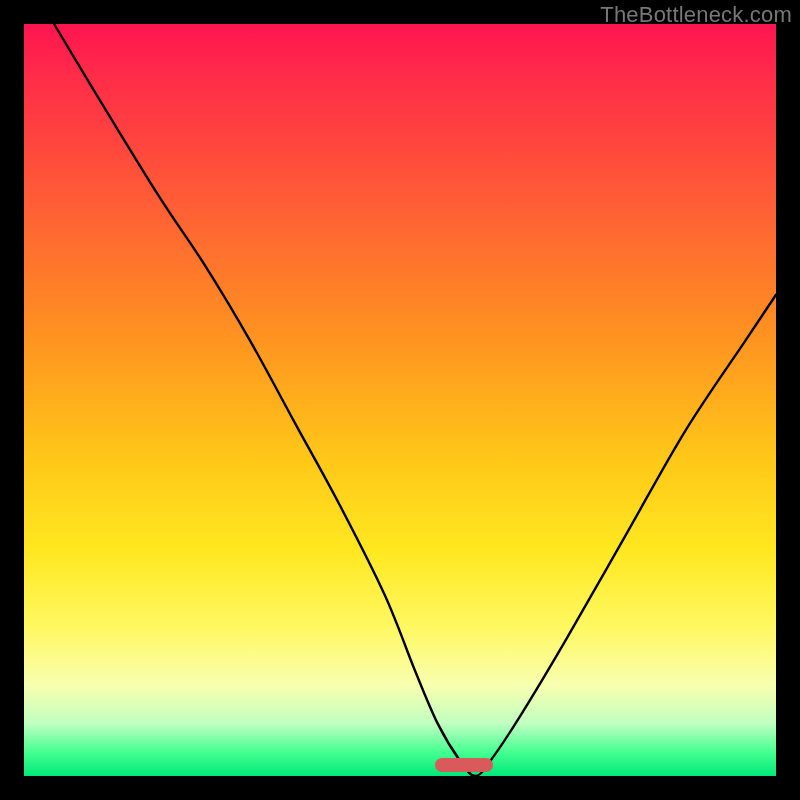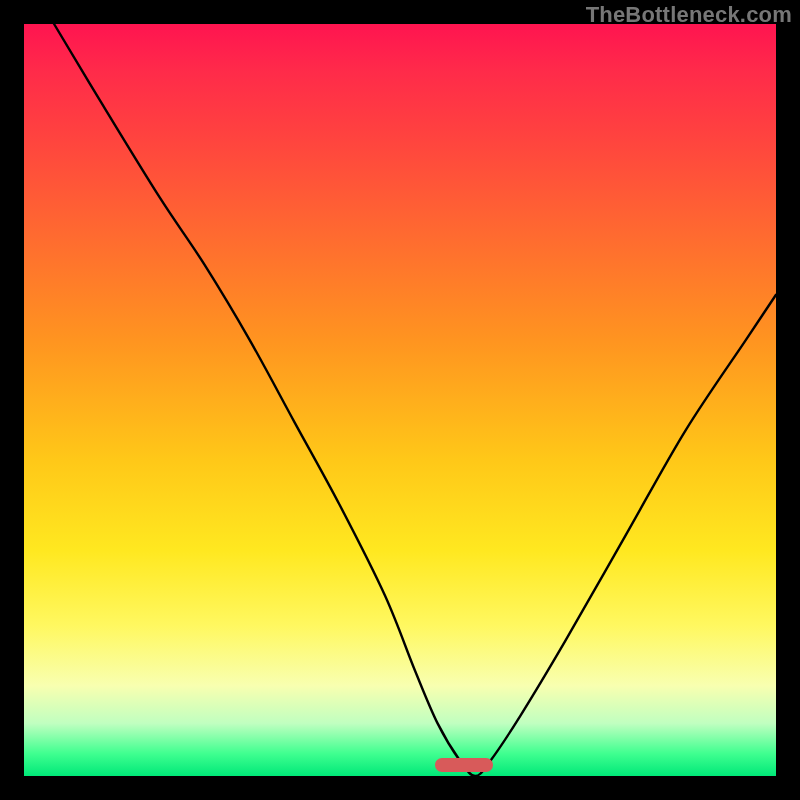--- a/index.html
+++ b/index.html
@@ -39,21 +39,21 @@
       #40ff90 97%,
       #00e878 100%
     );
   }
   .watermark {
     position: absolute;
     top: 2px;
     right: 8px;
     color: #777;
     font-size: 22px;
-    font-weight: 700;
+    font-weight: 400;
     letter-spacing: 0.2px;
     user-select: none;
   }
   svg.curve {
     position: absolute;
     left: 0;
     top: 0;
     width: 752px;
     height: 752px;
     overflow: visible;

